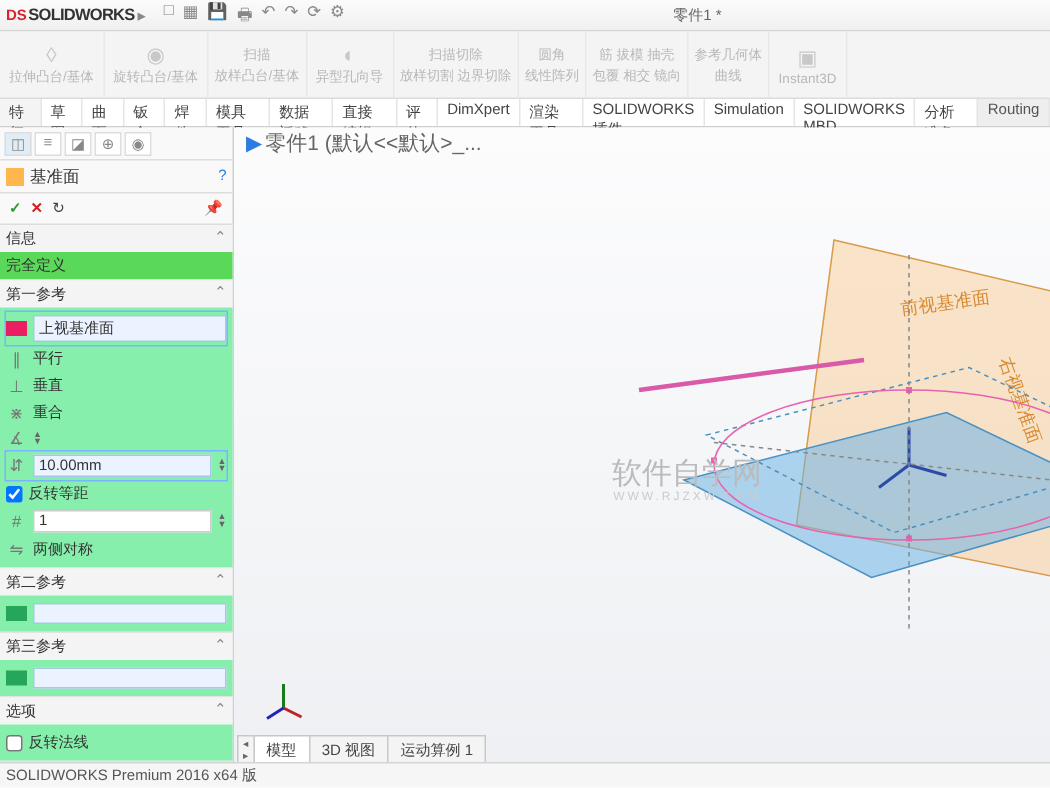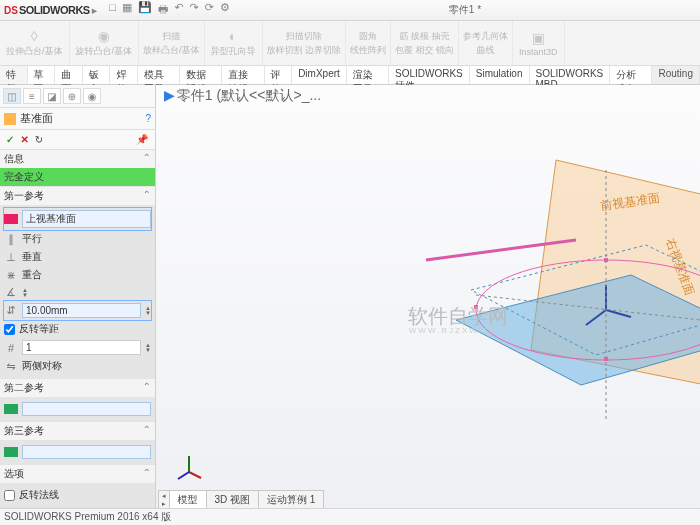--- a/index.html
+++ b/index.html
@@ -29,21 +29,21 @@
 .pm-title{flex:1;color:#333;font-size:11px}
 .pm-head .qmark{color:#2b7de1;font-size:10px;margin-left:2px}
 .pm-ctrl{display:flex;gap:6px;padding:4px 6px;border-bottom:1px solid #ddd;color:#444}
 .pm-ctrl .ok{color:#2a9b2a;font-weight:bold}
 .pm-ctrl .cancel{color:#c22;font-weight:bold}
 .pm-ctrl .pin{color:#888}
 .pm-section{border-bottom:1px solid #e3e3e3}
 .pm-sec-head{display:flex;padding:2px 4px;background:#f4f4f4;color:#333}
 .pm-sec-head .chev{margin-left:auto;color:#888}
 .pm-status{background:#59d859;color:#333;padding:2px 4px;font-size:10px}
-.pm-body{padding:3px 4px;background:#e5e5e5}
+.pm-body{padding:3px 4px;background:#86efac}
 .pm-row{display:flex;align-items:center;gap:4px;padding:2px 0}
 .pm-row .ico{width:14px;display:inline-flex;justify-content:center;color:#777;font-size:11px}
 .pm-row.sel{outline:1px solid #7ab3ff}
 .pm-field{flex:1;background:#eaf3ff;border:1px solid #a7c7e7;padding:1px 3px;font-size:10px;color:#333}
 .pm-field.plain{background:#fff;border:1px solid #ccc}
 .pm-row input[type=checkbox]{width:11px;height:11px;margin:0}
 .pm-row.numrow .arrows{display:flex;flex-direction:column;font-size:6px;color:#666;line-height:5px}
 .pm-colorblock{width:18px;height:10px;display:inline-block}
 .pm-colorblock.mag{background:#e91e63}
 .pm-colorblock.grn{background:#26a65b}

